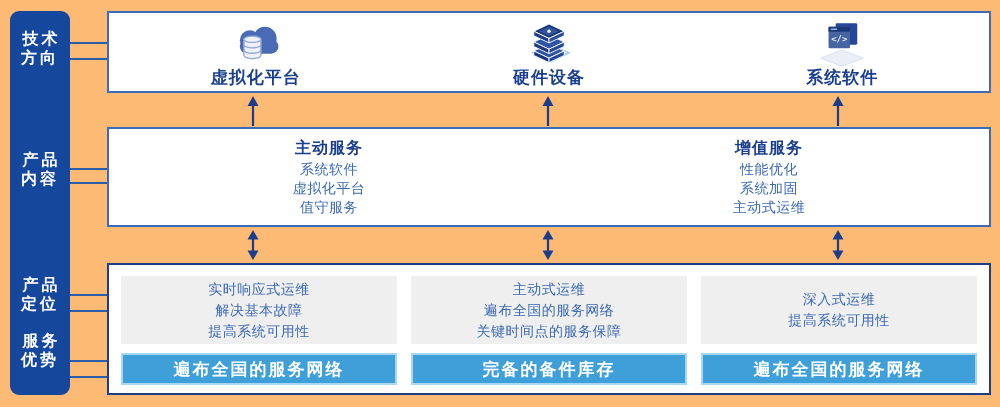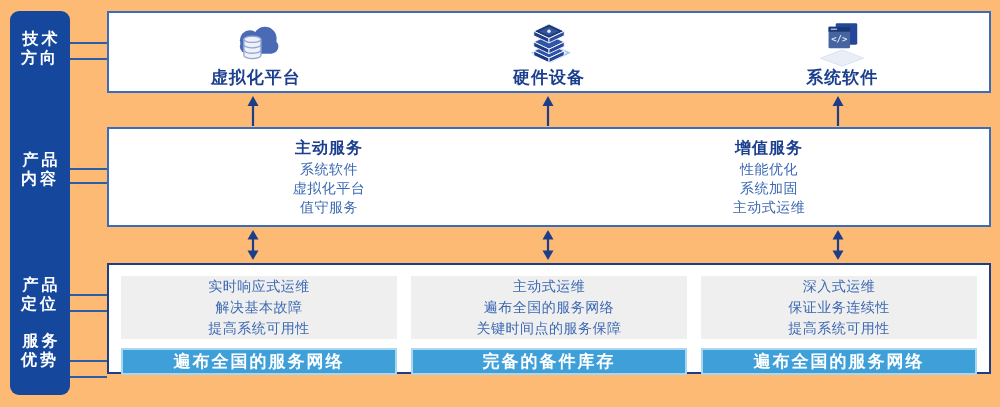--- a/index.html
+++ b/index.html
@@ -18,21 +18,21 @@
     white-space:pre-line;text-indent:3px;
   }
   .connector{position:absolute;left:70px;width:37px;height:2px;background:var(--connector);}
   
   .box{
     position:absolute;left:107px;width:884px;background:#fff;
     border:2px solid var(--box_border);box-sizing:border-box;display:flex;
   }
   .box.tech{top:11px;height:82px;}
   .box.content{top:127px;height:100px;}
-  .box.bottom{top:263px;height:111px;border-color:var(--dark_navy);
+  .box.bottom{top:263px;height:132px;border-color:var(--dark_navy);
     gap:14px;padding:11px 12px 2px;}
   .tech-col{flex:1;display:flex;flex-direction:column;align-items:center;justify-content:center;}
   .tech-label{font-size:17px;font-weight:bold;color:var(--title_text);letter-spacing:1px;line-height:20px;}
   .svc-col{flex:1;display:flex;flex-direction:column;align-items:center;justify-content:center;}
   .svc-title{font-size:16px;font-weight:bold;color:var(--title_text);line-height:22px;margin-bottom:1px;letter-spacing:1px;}
   .svc-item{font-size:14px;color:var(--body_text);line-height:19px;letter-spacing:0.5px;}
   .pos-col{flex:1;display:flex;flex-direction:column;min-width:0;}
   .pos-panel{
     background:var(--panel_bg);height:68px;display:flex;flex-direction:column;
     justify-content:center;align-items:center;font-size:14px;color:var(--body_text);
@@ -179,20 +179,19 @@
       <div class="pos-panel">
         <span>主动式运维</span>
         <span>遍布全国的服务网络</span>
         <span>关键时间点的服务保障</span>
       </div>
       <div class="adv-bar">完备的备件库存</div>
     </div>
     <div class="pos-col">
       <div class="pos-panel">
         <span>深入式运维</span>
-        <span>保证业务连续性</span>
         <span>提高系统可用性</span>
       </div>
       <div class="adv-bar">遍布全国的服务网络</div>
     </div>
   </div>
 
 </div>
 
 </body></html>

